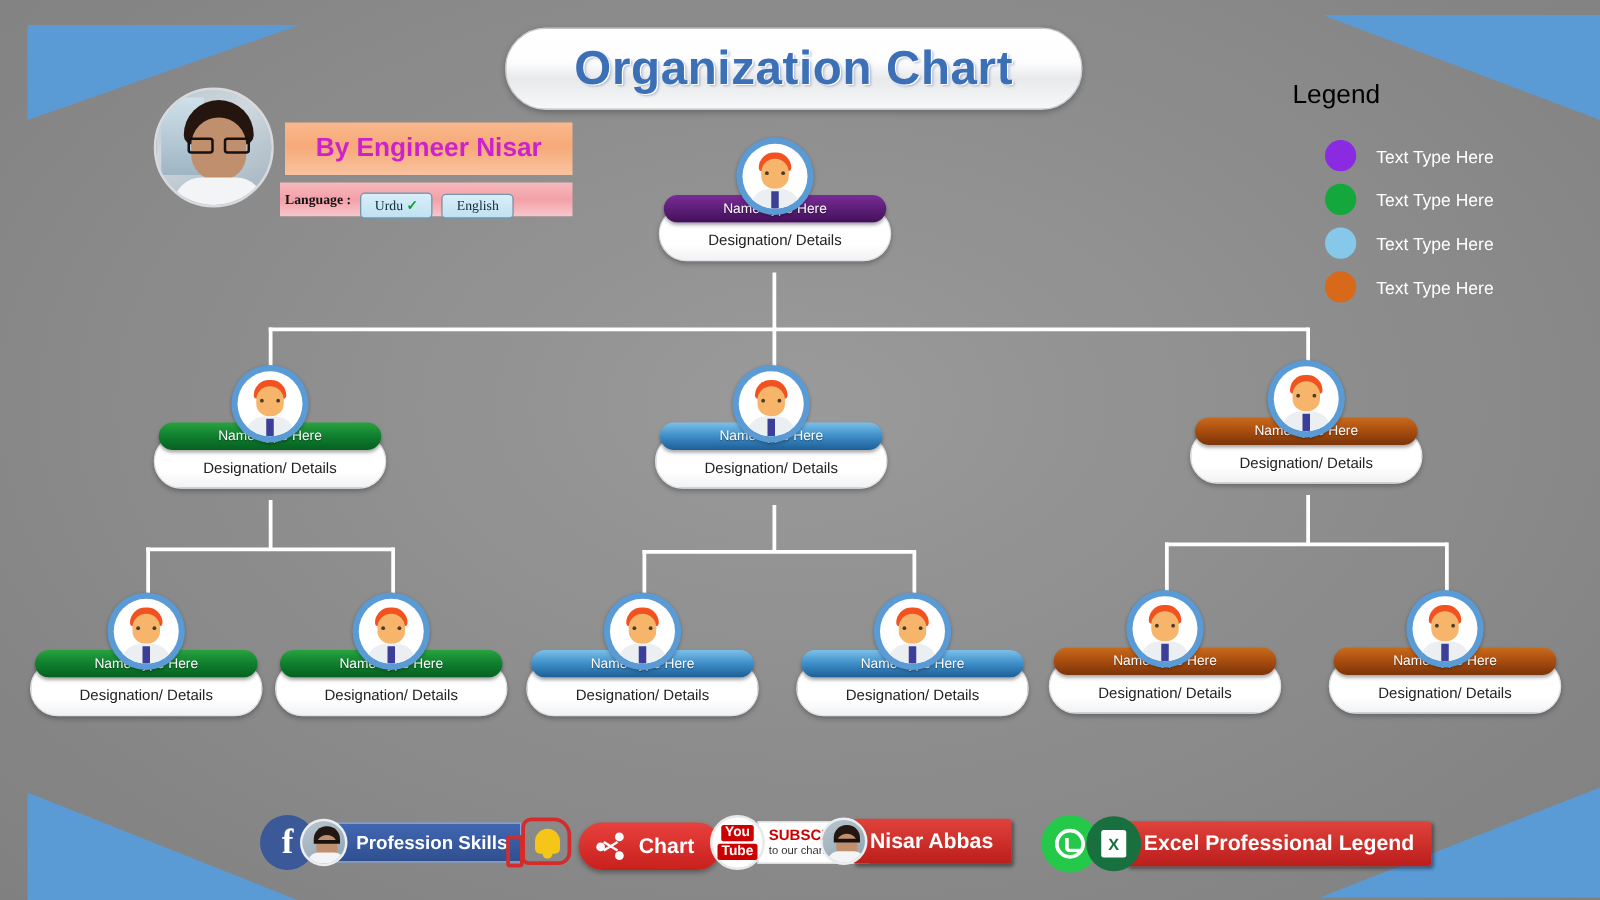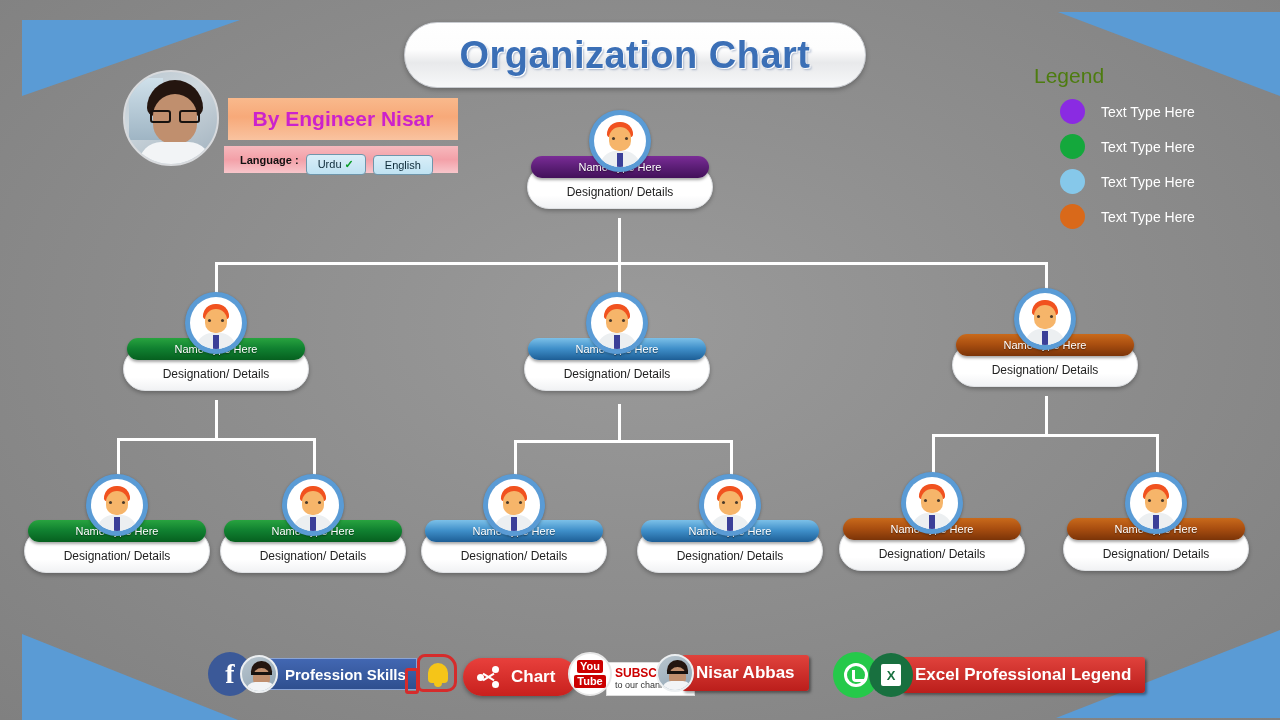--- a/index.html
+++ b/index.html
@@ -58,33 +58,33 @@
   .byline {
     position: absolute; left: 228px; top: 98px; width: 230px; height: 42px;
     background: linear-gradient(180deg,#f9b98c 0%,#f7a979 45%,#f9c3a0 100%);
     display: flex; align-items: center; justify-content: center;
   }
   .byline span { font-size: 21px; font-weight: bold; color: #cc22cc; }
 
   .lang-bar {
     position: absolute; left: 224px; top: 146px; width: 234px; height: 27px;
     background: linear-gradient(180deg,#f7b9bd 0%,#f3a0a8 50%,#f8c6cb 100%);
-    display: flex; align-items: center; gap: 7px; padding-left: 16px;
+    display: flex; align-items: center; gap: 7px; padding-left: 4px; font-family: Liberation Serif, serif;
   }
   .lang-label { font-size: 11px; font-weight: bold; color: #111; }
   .lang-btn {
     background: linear-gradient(180deg,#d9eef8 0%,#bfe2f2 100%);
     border: 1px solid #6f96ab; border-radius: 4px;
     font-size: 11px; color: #0d2a38; padding: 3px 11px; white-space: nowrap; margin-top: 10px;
   }
   .lang-btn .tick { color: #0a9c28; font-weight: bold; }
 
   
   .legend { position: absolute; left: 1034px; top: 64px; }
-  .legend-title { font-size: 21px; color: #4d7c0f; margin-bottom: 11px; }
+  .legend-title { font-size: 21px; color: #000000; margin-bottom: 24px; }
   .legend-row { display: flex; align-items: center; gap: 16px; margin: 0 0 10px 26px; }
   .legend-dot { width: 25px; height: 25px; border-radius: 50%; flex: 0 0 auto; }
   .legend-text { font-size: 14px; color: #ffffff; }
 
   
   .ln { position: absolute; background: #ffffff; }
   .lnv { width: 3px; } .lnh { height: 3px; }
 
   
   .node { position: absolute; width: 186px; }
@@ -493,21 +493,21 @@
     <span class="share-icon">
       <i class="a"></i>
         <i class="b"></i>
         <i class="c"></i>
         <u class="d1"></u>
         <u class="d2"></u>
     </span>
     <span>Chart</span>
   </div>
 
-  <div class="f-item" style="left:568px; top:2px;align-items:flex-end;">
+  <div class="f-item" style="left:568px; top:2px;">
     <span class="yt-circle">
       <b>You</b>
       <b>Tube</b>
     </span>
     <span class="sub-box">
       <div class="s1">SUBSCRIBE</div>
       <div class="s2">to our channel</div>
     </span>
   </div>
 

